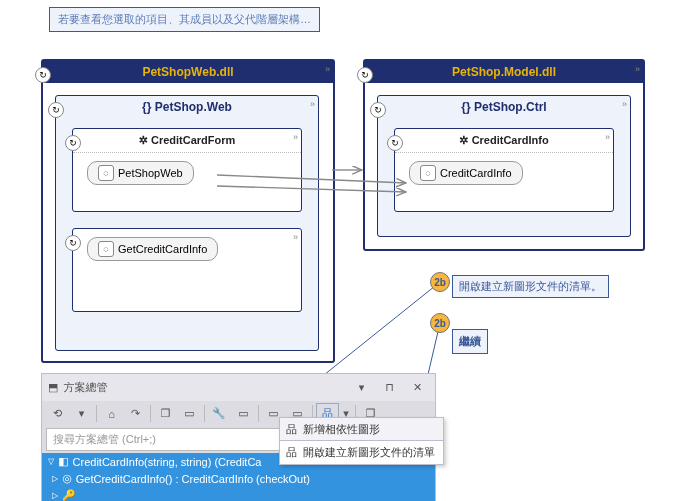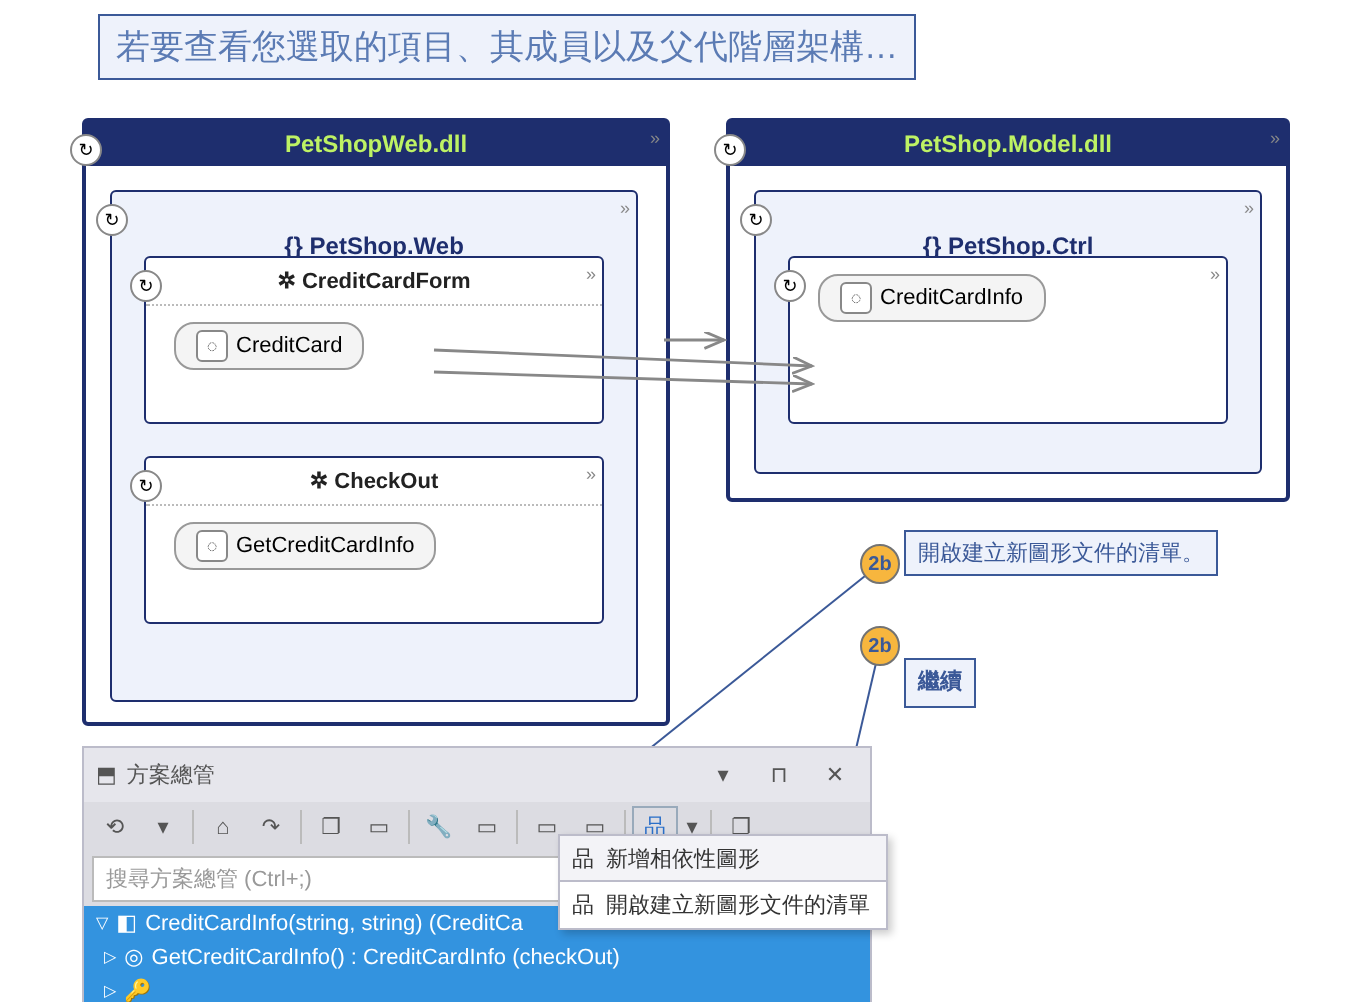--- a/index.html
+++ b/index.html
@@ -1,22 +1,22 @@
 <!DOCTYPE html>
 <html><head>
 <meta charset="utf-8">
 <style>
 body{margin:0;font-family:"Microsoft JhengHei","Segoe UI",Arial,sans-serif;font-size:11px;background:#fff;width:676px;height:501px;position:relative}
-.tooltip{position:absolute;border:1px solid #3b5998;background:#eef2fb;padding:4px 8px;color:#5b7bb4;font-size:17px}
+.tooltip{position:absolute;border:1px solid #3b5998;background:#eef2fb;padding:4px 8px;color:#5b7bb4;font-size:11px}
 .callout{position:absolute;border:1px solid #3b5998;background:#eef2fb;padding:3px 6px;color:#3b5998;font-size:11px}
 .badge{position:absolute;width:18px;height:18px;border-radius:50%;background:#f7b63e;border:1px solid #737373;color:#3b5998;font-size:10px;display:flex;align-items:center;justify-content:center;font-weight:bold}
 .pkg{position:absolute;border:2px solid #1e2e6e;border-radius:3px;background:#fff}
-.pkg-hdr{background:#1e2e6e;color:#bef264;text-align:center;padding:4px 0;font-weight:bold;font-size:12px}
+.pkg-hdr{background:#1e2e6e;color:#eab308;text-align:center;padding:4px 0;font-weight:bold;font-size:12px}
 .ns{position:absolute;border:1px solid #1e2e6e;border-radius:3px;background:#eef2fb}
-.ns-hdr{color:#1e2e6e;text-align:center;padding:20px 0;font-weight:bold;font-size:12px}
+.ns-hdr{color:#1e2e6e;text-align:center;padding:4px 0;font-weight:bold;font-size:12px}
 .cls{position:absolute;border:1px solid #1e2e6e;border-radius:3px;background:#fff}
 .cls-hdr{color:#222;text-align:center;padding:5px 0;font-weight:bold;font-size:11px;border-bottom:1px dotted #bbb}
 .field{margin:8px 14px;border:1px solid #999;border-radius:10px;background:#f4f4f4;padding:3px 10px;display:inline-flex;align-items:center;gap:4px}
 .icon-small{width:14px;height:14px;border:1px solid #888;border-radius:3px;display:inline-flex;align-items:center;justify-content:center;font-size:9px;background:#fff}
 .chev{position:absolute;right:3px;top:3px;color:#888;font-size:9px}
 .refresh{position:absolute;left:-8px;top:6px;width:14px;height:14px;border:1px solid #888;border-radius:50%;background:#fff;font-size:9px;display:flex;align-items:center;justify-content:center}
 .panel{position:absolute;left:41px;top:373px;width:393px;background:#dcdce2;border:1px solid #bcbcca}
 .panel-title{display:flex;align-items:center;gap:5px;padding:3px 6px;color:#555;background:#e6e6ec}
 .toolbar{display:flex;align-items:center;gap:1px;padding:2px 4px;background:#dcdce2}
 .tbtn{width:21px;height:19px;display:flex;align-items:center;justify-content:center;color:#555;border:1px solid transparent}
@@ -48,30 +48,26 @@
     </div>
     <div class="cls" style="left:16px;top:32px;width:228px;height:82px">
       <div class="refresh">↻</div>
       <span class="chev">»</span>
       <div class="cls-hdr">
         <span>✲</span>
         <span>CreditCardForm</span>
       </div>
       <div class="field">
         <span class="icon-small">◌</span>
-        <span>CreditCard</span>
+        <span>PetShopWeb</span>
       </div>
     </div>
     <div class="cls" style="left:16px;top:132px;width:228px;height:82px">
       <div class="refresh">↻</div>
       <span class="chev">»</span>
-      <div class="cls-hdr">
-        <span>✲</span>
-        <span>CheckOut</span>
-      </div>
       <div class="field">
         <span class="icon-small">◌</span>
         <span>GetCreditCardInfo</span>
       </div>
     </div>
   </div>
 </div>
 
 <div class="pkg" style="left:363px;top:59px;width:278px;height:188px">
   <div class="refresh">↻</div>
@@ -80,20 +76,24 @@
   <div class="ns" style="left:12px;top:34px;width:252px;height:140px">
     <div class="refresh">↻</div>
     <span class="chev">»</span>
     <div class="ns-hdr">
       <span>{}</span>
       <span>PetShop.Ctrl</span>
     </div>
     <div class="cls" style="left:16px;top:32px;width:218px;height:82px">
       <div class="refresh">↻</div>
       <span class="chev">»</span>
+      <div class="cls-hdr">
+        <span>✲</span>
+        <span>CreditCardInfo</span>
+      </div>
       <div class="field">
         <span class="icon-small">◌</span>
         <span>CreditCardInfo</span>
       </div>
     </div>
   </div>
 </div>
 
 <svg class="lines" width="676" height="501">
   <defs>
@@ -103,21 +103,21 @@
     </defs>
   <line x1="217" y1="175" x2="406" y2="183" stroke="#888" stroke-width="1.4" marker-end="url(#ah)"></line>
   <line x1="217" y1="186" x2="406" y2="192" stroke="#888" stroke-width="1.4" marker-end="url(#ah)"></line>
   <line x1="332" y1="170" x2="362" y2="170" stroke="#888" stroke-width="1.4" marker-end="url(#ah)"></line>
 
   <line x1="289" y1="403" x2="440" y2="282" stroke="#3b5998" stroke-width="1"></line>
   <line x1="412" y1="443" x2="440" y2="323" stroke="#3b5998" stroke-width="1"></line>
 </svg>
 
 <div class="badge" style="left:430px;top:272px">2b</div>
-<div class="callout" style="left:452px;top:265px">開啟建立新圖形文件的清單。</div>
+<div class="callout" style="left:452px;top:275px">開啟建立新圖形文件的清單。</div>
 
 <div class="badge" style="left:430px;top:313px">2b</div>
 <div class="callout" style="left:452px;top:329px;line-height:1.5">
   <b>繼續</b><br>
 </div>
 
 <div class="panel">
   <div class="panel-title">
     <span>⬒</span>
     <span style="flex:1">方案總管</span>

